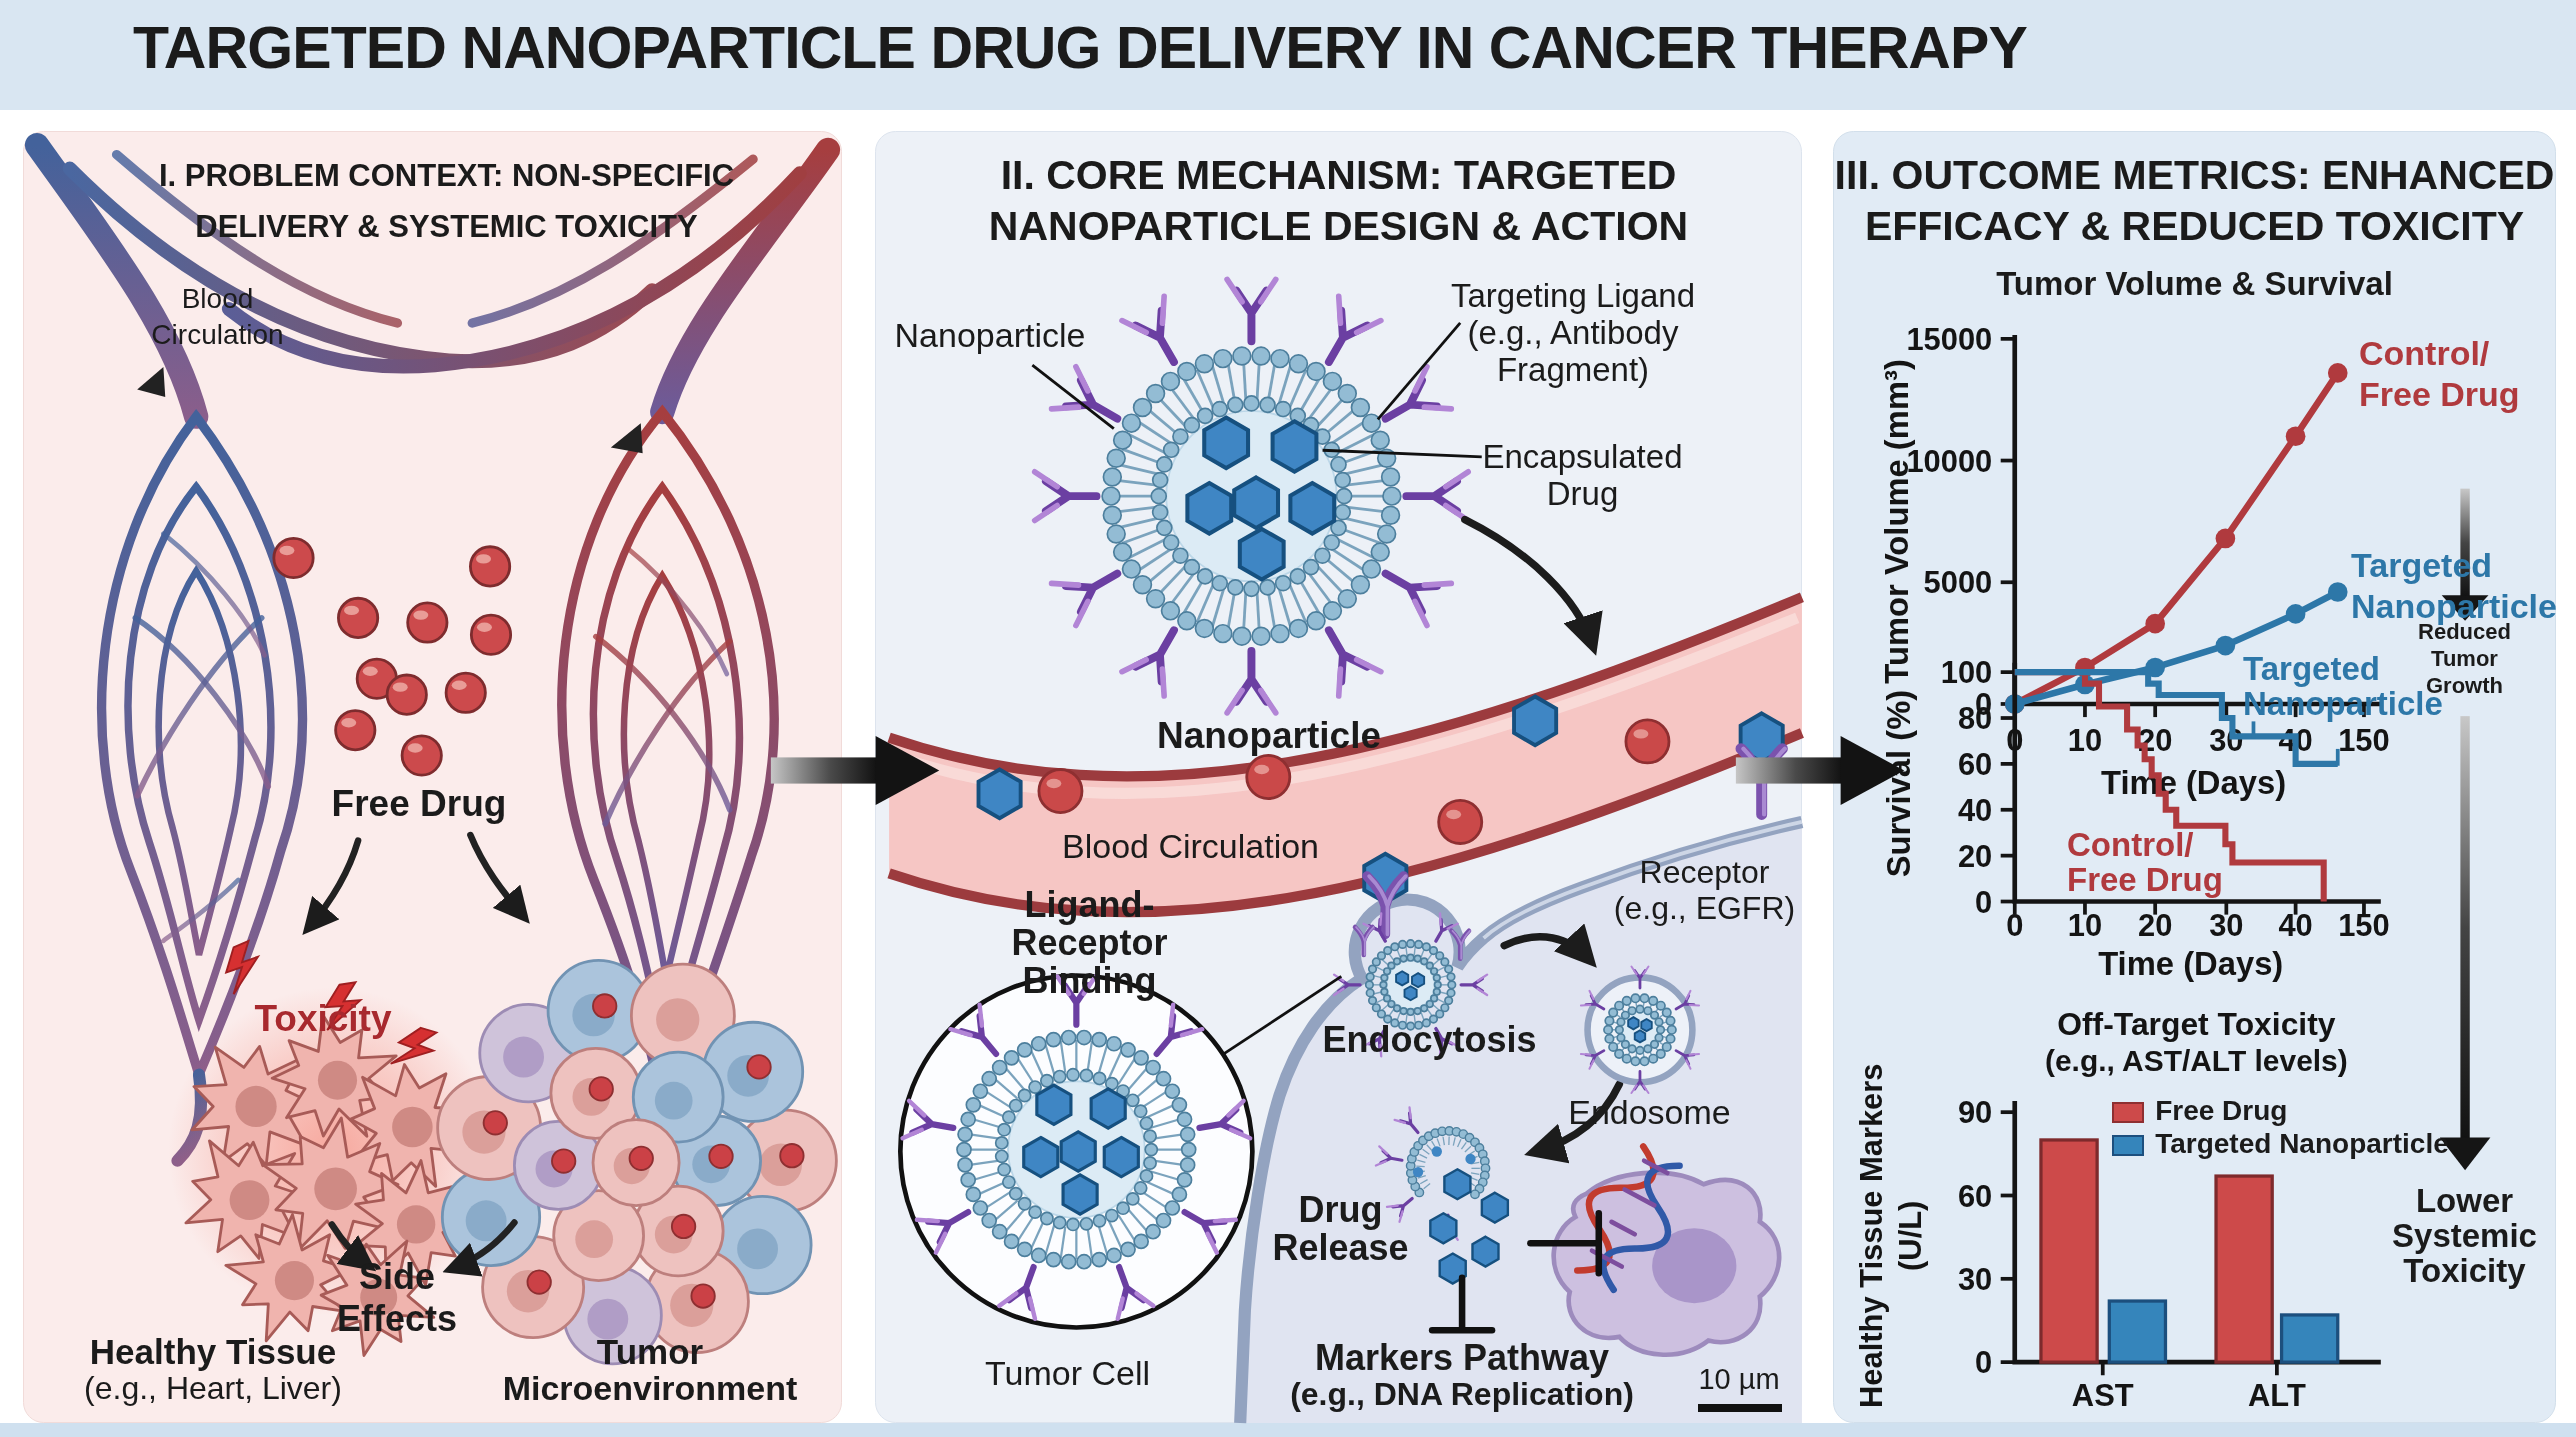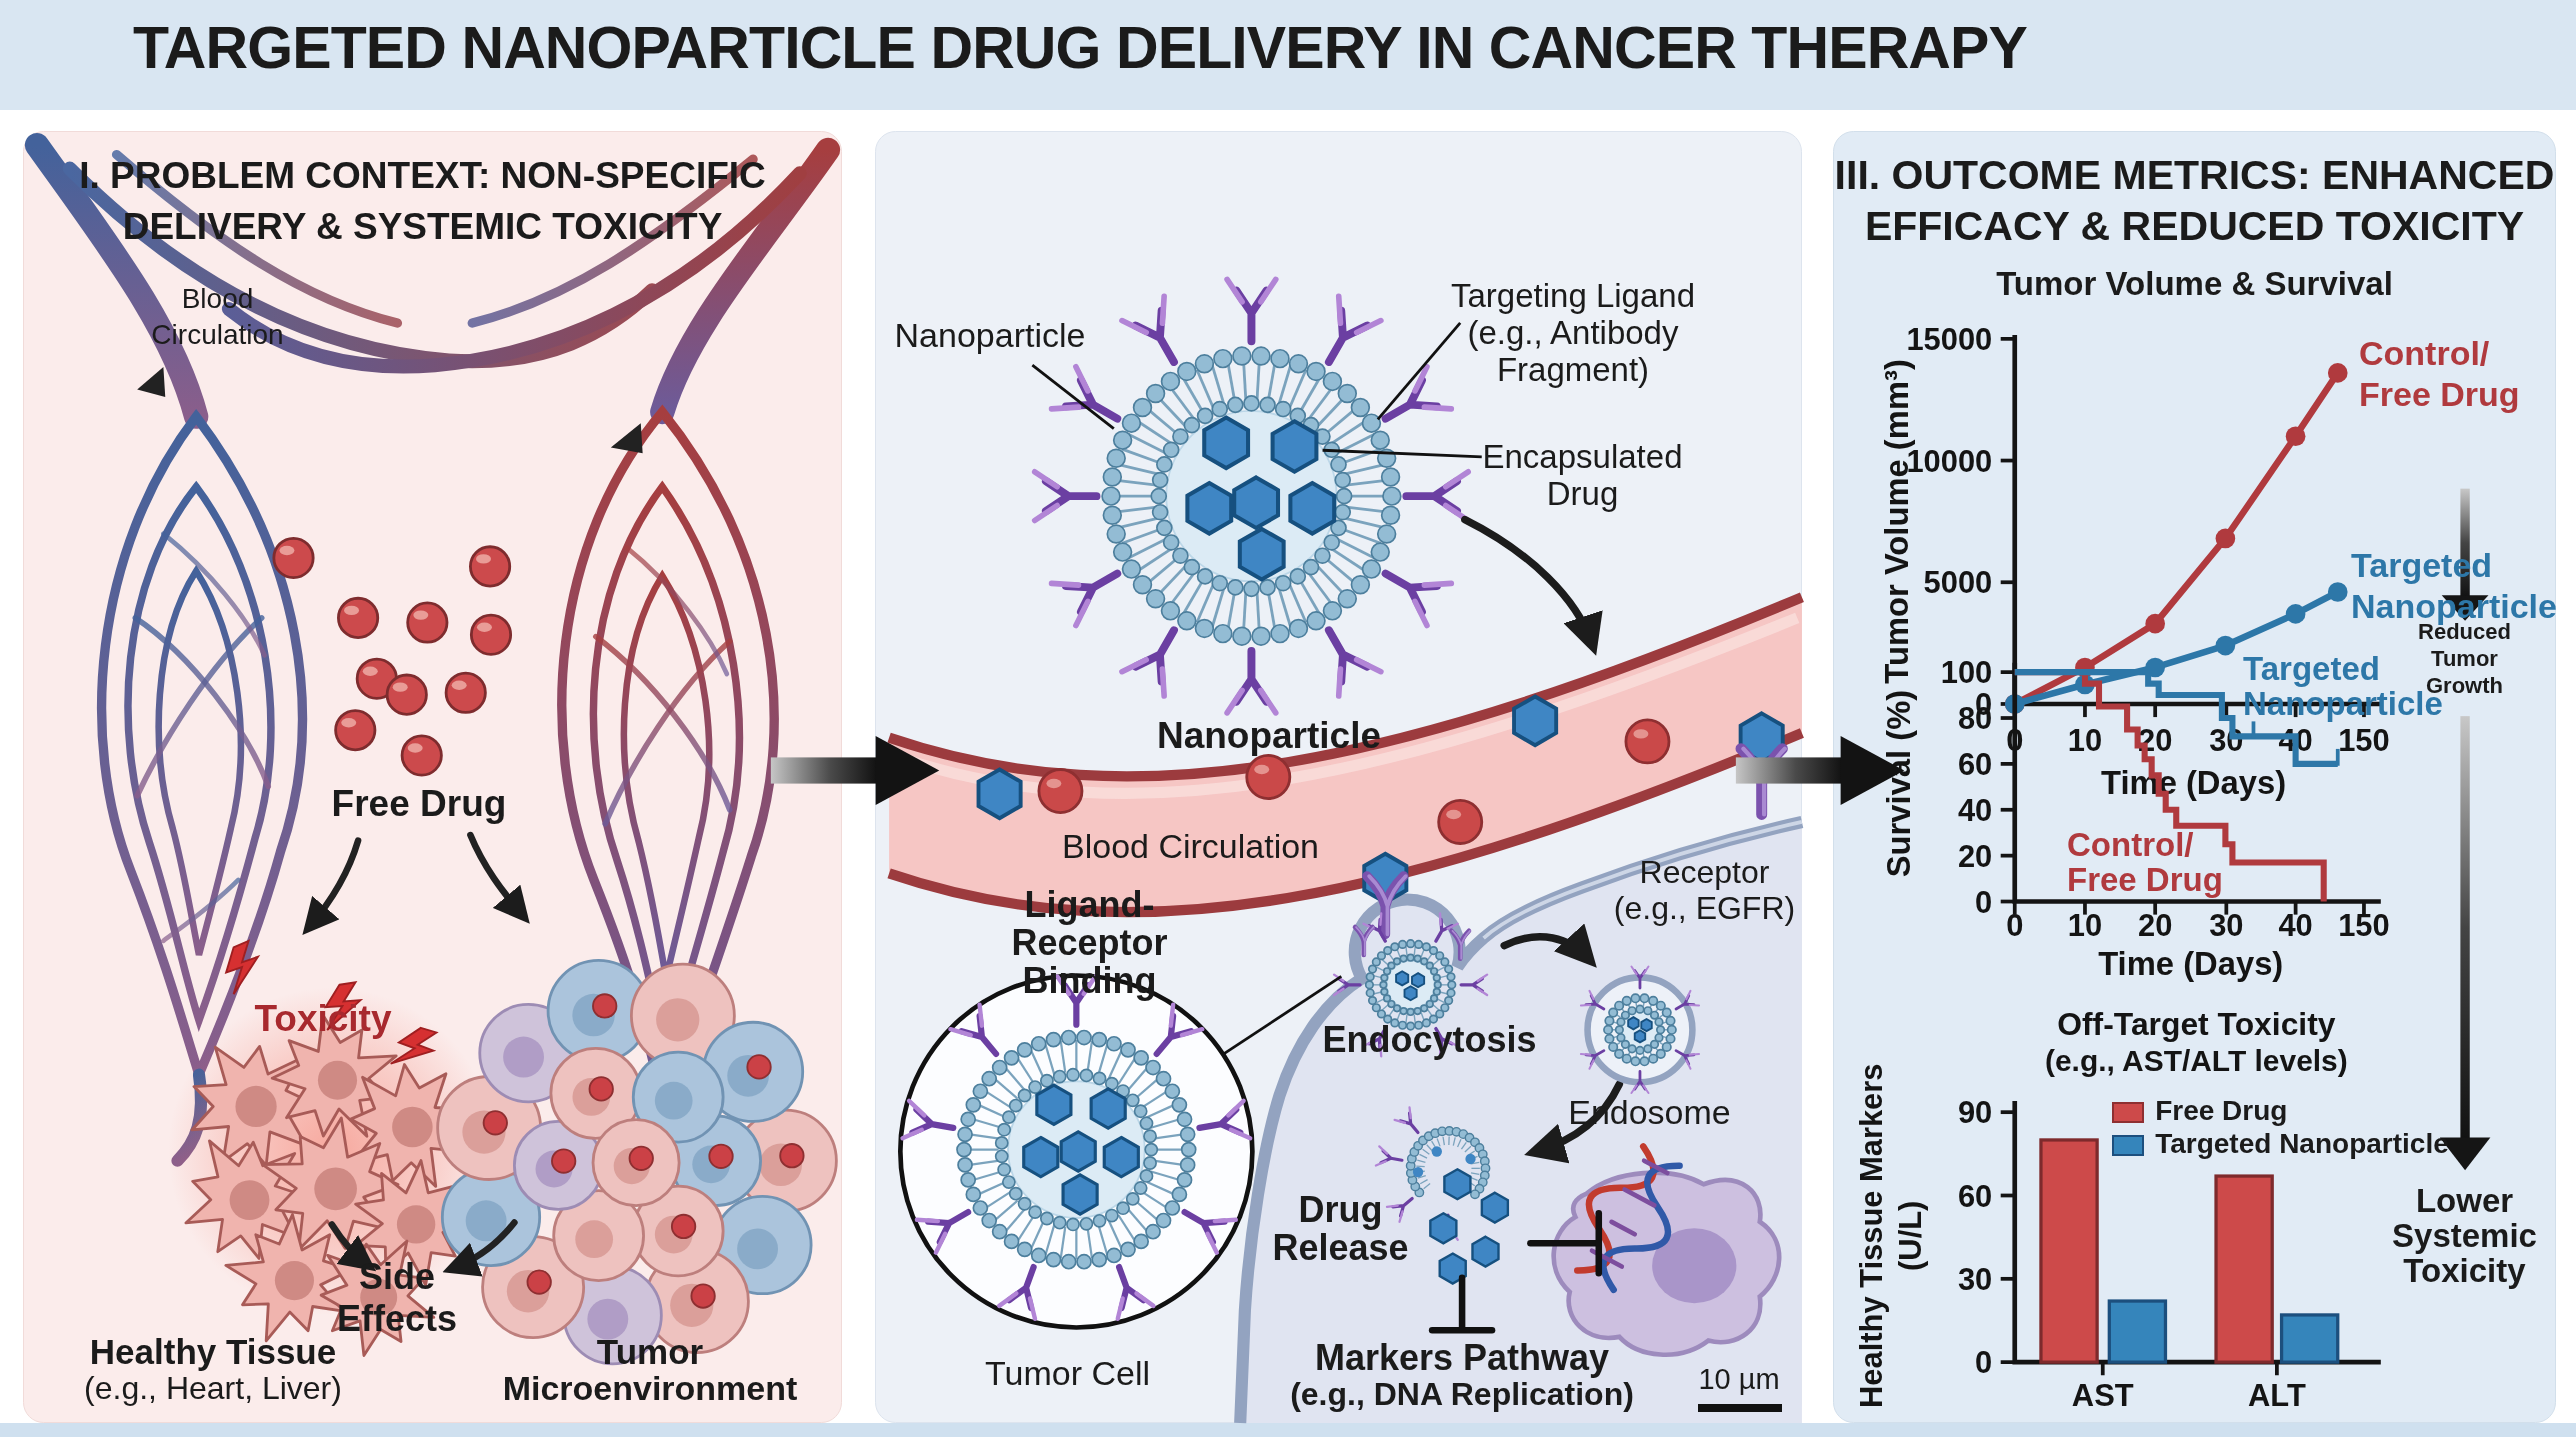--- a/index.html
+++ b/index.html
@@ -1113,23 +1113,27 @@
         <linearGradient id="fg2" x1="0" y1="0" x2="1" y2="0">
       <stop offset="0" stop-color="#c6c6c6"></stop>
           <stop offset="0.55" stop-color="#4a4a4a"></stop>
           <stop offset="1" stop-color="#0f0f0f"></stop>
     </linearGradient>
       </defs>
     <rect x="2" y="29" width="116" height="28" fill="url(#fg2)"></rect>
     <polygon points="114,6 182,43 114,80" fill="#131313"></polygon>
   </svg>
 
-  <div class="lbl b" style="left:13px;top:150px;width:819px;font-size:37px;line-height:51px;">
+  <div class="lbl b" style="left:37px;top:150px;width:819px;font-size:31px;line-height:51px;">
     <div>I. PROBLEM CONTEXT: NON-SPECIFIC</div>
     <div>DELIVERY &amp; SYSTEMIC TOXICITY</div>
+  </div>
+  <div class="lbl b" style="left:875px;top:150px;width:927px;font-size:41px;line-height:51px;">
+    <div>II. CORE MECHANISM: TARGETED</div>
+    <div>NANOPARTICLE DESIGN &amp; ACTION</div>
   </div>
   <div class="lbl b" style="left:1833px;top:150px;width:723px;font-size:41px;line-height:51px;">
     <div>III. OUTCOME METRICS: ENHANCED</div>
     <div>EFFICACY &amp; REDUCED TOXICITY</div>
   </div>
 
   <div class="lbl" style="left:124px;top:281px;width:187px;font-size:28px;line-height:36px;">
     <div>Blood</div>
     <div>Circulation</div>
   </div>

